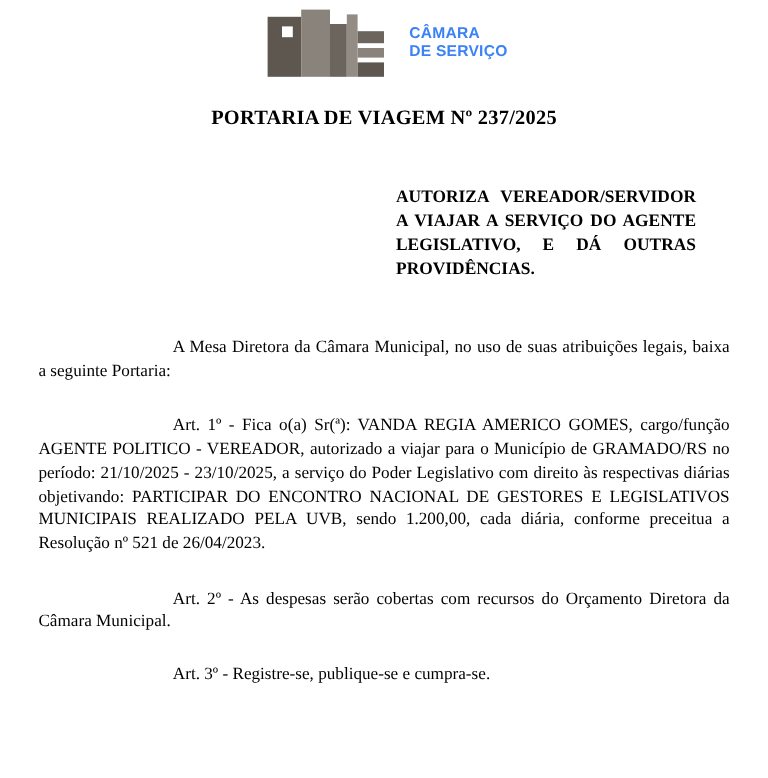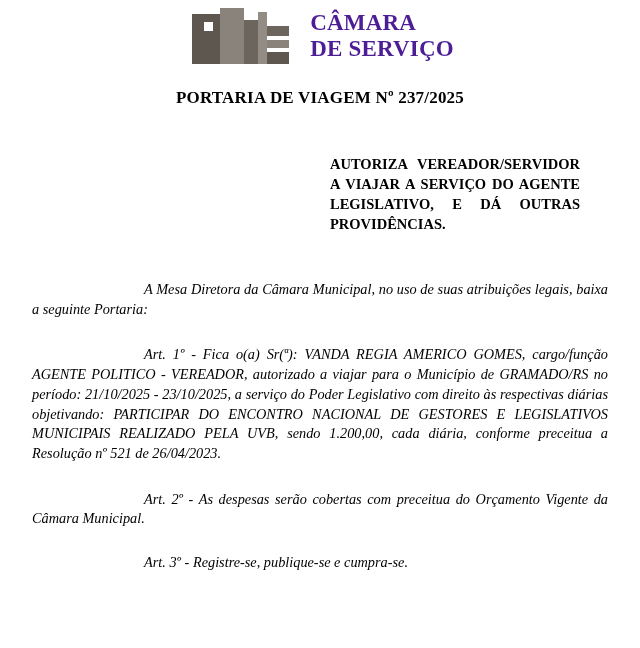--- a/index.html
+++ b/index.html
@@ -45,24 +45,24 @@
   .lg.b1 { left: 6px;  top: 6px;  width: 28px; height: 50px; background: #5d5750; }
   .lg.b2 { left: 34px; top: 0px;  width: 24px; height: 56px; background: #8a837b; }
   .lg.b3 { left: 58px; top: 12px; width: 14px; height: 44px; background: #6b655e; }
   .lg.b4 { left: 72px; top: 4px;  width: 9px;  height: 52px; background: #938c84; }
   .lg.b5 { left: 81px; top: 18px; width: 22px; height: 10px; background: #6b655e; }
   .lg.b6 { left: 81px; top: 32px; width: 22px; height: 8px;  background: #8a837b; }
   .lg.b7 { left: 81px; top: 44px; width: 22px; height: 12px; background: #5d5750; }
   .lg.notch { left: 18px; top: 14px; width: 9px; height: 9px; background: #ffffff; }
 
   .logo-text {
-    font-family: Liberation Serif, serif;
-    color: #4c1d95;
+    font-family: Liberation Sans, sans-serif;
+    color: #3b82f6;
     line-height: 1.12;
-    font-size: 23px;
+    font-size: 13px;
     letter-spacing: 0.2px;
   }
   .logo-text div { white-space: nowrap; }
   .logo-text .l1 { font-weight: bold; }
   .logo-text .l2 { font-weight: normal; }
   .logo-text .l3 { font-weight: bold; }
 
   
   .doc-title {
     text-align: center;
@@ -87,21 +87,20 @@
   
   .body {
     margin: 0 32px 0 32px;
     font-size: 14.3px;
     line-height: 1.38;
     text-align: justify;
   }
   .p {
     text-indent: 112px;
     margin-top: 26px;
-    font-style: italic;
   }
   .p.tight { margin-top: 24px; }
   .p.first { margin-top: 46px; }
 </style>
 </head>
 <body>
 
 <div class="page">
 
   <div class="header">
@@ -121,17 +120,17 @@
     </div>
   </div>
 
   <div class="doc-title">PORTARIA DE VIAGEM Nº 237/2025</div>
 
   <div class="ementa">AUTORIZA VEREADOR/SERVIDOR A VIAJAR A SERVIÇO DO AGENTE LEGISLATIVO, E DÁ OUTRAS PROVIDÊNCIAS.</div>
 
   <div class="body">
     <div class="p first">A Mesa Diretora da Câmara Municipal, no uso de suas atribuições legais, baixa a seguinte Portaria:</div>
     <div class="p">Art. 1º - Fica o(a) Sr(ª): VANDA REGIA AMERICO GOMES, cargo/função AGENTE POLITICO - VEREADOR, autorizado a viajar para o Município de GRAMADO/RS no período: 21/10/2025 - 23/10/2025, a serviço do Poder Legislativo com direito às respectivas diárias objetivando: PARTICIPAR DO ENCONTRO NACIONAL DE GESTORES E LEGISLATIVOS MUNICIPAIS REALIZADO PELA UVB, sendo 1.200,00, cada diária, conforme preceitua a Resolução nº 521 de 26/04/2023.</div>
-    <div class="p">Art. 2º - As despesas serão cobertas com preceitua do Orçamento Vigente da Câmara Municipal.</div>
+    <div class="p">Art. 2º - As despesas serão cobertas com recursos do Orçamento Diretora da Câmara Municipal.</div>
     <div class="p tight">Art. 3º - Registre-se, publique-se e cumpra-se.</div>
   </div>
 
 </div>
 
 </body></html>

